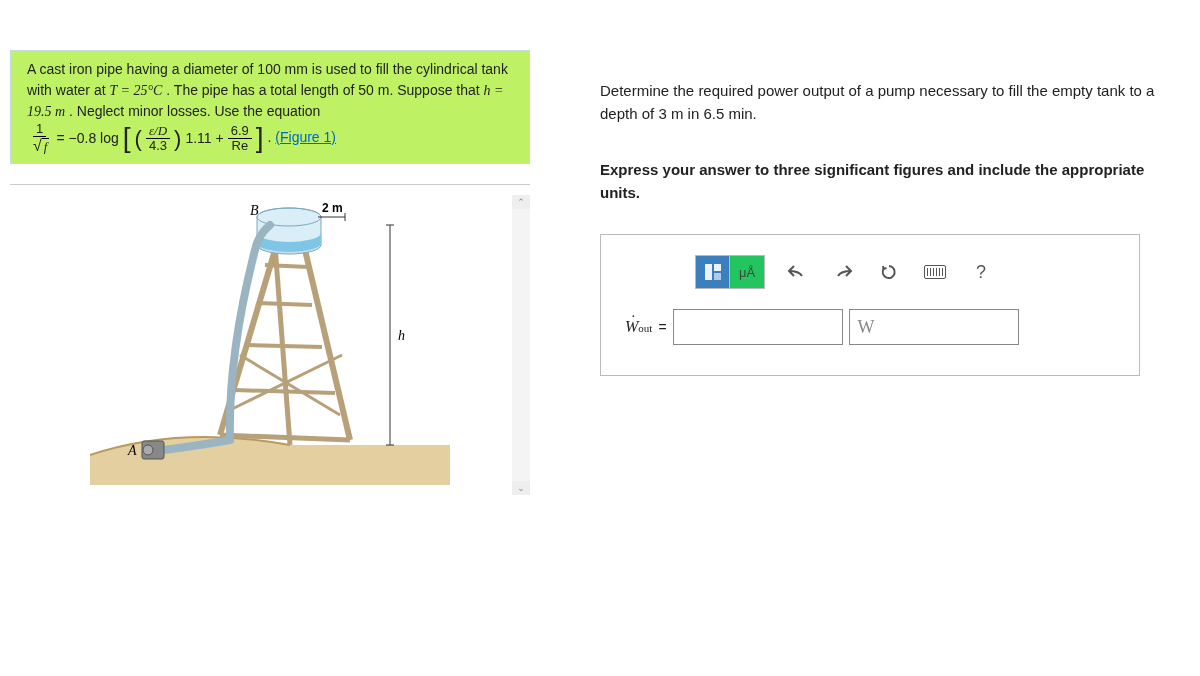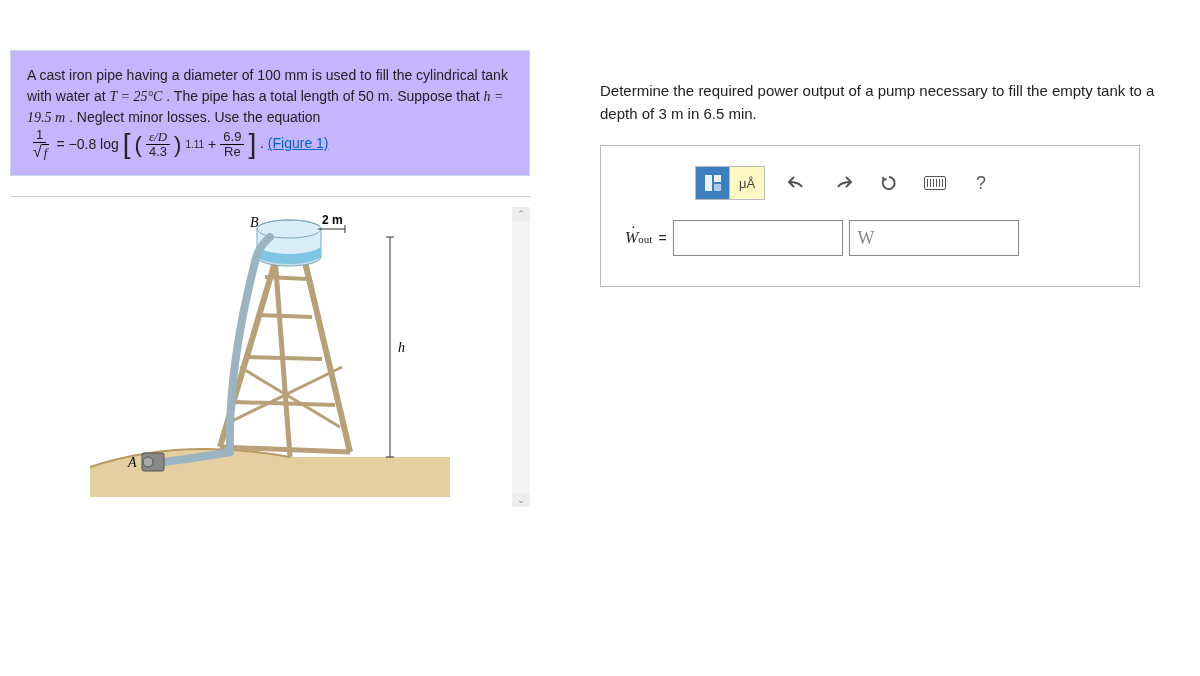--- a/index.html
+++ b/index.html
@@ -1,46 +1,46 @@
 <!DOCTYPE html>
 <html><head>
 <meta charset="utf-8">
 <style>
 *{box-sizing:border-box;margin:0;padding:0}
 body{font-family:Arial,Helvetica,sans-serif;font-size:14px;color:#222;width:1200px;height:676px;position:relative;background:#fff}
 .left-col{position:absolute;left:0;top:50px;width:540px}
 .right-col{position:absolute;left:600px;top:80px;width:580px}
-.problem-box{background:#c4b5fd;border:1px solid #c5d9e0;padding:14px 16px;margin:0 10px 20px 10px;line-height:1.5}
+.problem-box{background:#bef264;border:1px solid #c5d9e0;padding:8px 16px;margin:0 10px 20px 10px;line-height:1.5}
 .eqn{display:inline-flex;align-items:center;gap:4px;vertical-align:middle}
 .frac{display:inline-flex;flex-direction:column;align-items:center;font-size:13px;vertical-align:middle}
 .frac .num{border-bottom:1px solid #000;padding:0 3px;line-height:1.1}
 .frac .den{padding:0 3px;line-height:1.1}
 .sqrt{display:inline-block;position:relative;padding-left:3px}
 .sqrt::before{content:"√";font-size:16px}
 .sqrt .rad{border-top:1px solid #000;padding:0 2px}
 .bigbr{font-size:28px;font-weight:100;line-height:.8}
 .paren{font-size:22px;line-height:.8}
-.sup{font-size:10px;vertical-align:super}
+.sup{font-size:14px;vertical-align:super}
 .figlink{color:#06c;text-decoration:underline;cursor:pointer}
 .fig-header{display:flex;align-items:center;justify-content:space-between;padding:0 18px 8px 10px;margin-top:30px}
 .fig-header h3{font-size:18px;font-weight:bold}
 .pager{display:flex;align-items:center;gap:6px;font-size:13px;color:#333}
 .pager .chev{width:20px;height:20px;border:1px solid #ccc;border-radius:50%;display:flex;align-items:center;justify-content:center;color:#888;font-size:11px;background:#fff}
 .fig-divider{height:1px;background:#ccc;margin:0 10px}
 .fig-area{position:relative;height:300px;margin:10px 10px 0 10px;overflow:hidden}
 .fig-area .scrollwrap{position:absolute;right:0;top:0;bottom:0;width:18px;background:#f4f4f4}
 .fig-area .scrollwrap .carettop{position:absolute;top:0;left:0;right:0;height:14px;background:#eee;display:flex;align-items:center;justify-content:center;font-size:9px;color:#888}
 .fig-area .scrollwrap .caretbot{position:absolute;bottom:0;left:0;right:0;height:14px;background:#eee;display:flex;align-items:center;justify-content:center;font-size:9px;color:#888}
 .diagram{position:absolute;left:80px;top:0;width:360px;height:290px}
-.prompt{font-size:15px;line-height:1.5;margin-bottom:20px}
+.prompt{font-size:15px;line-height:1.5;margin-bottom:34px}
 .instr{font-size:15px;line-height:1.5;margin-bottom:30px}
 .answer-box{border:1px solid #bbb;padding:20px 24px 30px 24px;width:540px}
 .toolbar{display:flex;align-items:center;gap:18px;margin-bottom:20px;margin-left:70px}
 .tb-group{display:flex;border:1px solid #bbb}
-.tb-btn{width:34px;height:32px;display:flex;align-items:center;justify-content:center;background:#fef9c3;border-right:1px solid #bbb;font-size:13px;color:#444}
+.tb-btn{width:34px;height:32px;display:flex;align-items:center;justify-content:center;background:#22c55e;border-right:1px solid #bbb;font-size:13px;color:#444}
 .tb-btn:last-child{border-right:none}
 .tb-btn.blue{background:#3b7fbf;color:#fff}
 .tb-icon{width:28px;height:28px;display:flex;align-items:center;justify-content:center;color:#555;font-size:18px}
 .answer-row{display:flex;align-items:center;gap:6px}
 .answer-row .lbl{font-size:16px;font-style:italic;font-family:'Times New Roman',serif}
 .answer-row .lbl .sub{font-size:11px;font-style:normal}
 .value-in{width:170px;height:36px;border:1px solid #888;padding:4px 6px;font-size:15px}
 .unit-in{width:170px;height:36px;border:1px solid #888;padding:4px 8px;font-size:18px;color:#888;display:flex;align-items:center;font-family:'Times New Roman',serif}
 .ital{font-style:italic;font-family:'Times New Roman',serif}
 .wdot{position:relative;display:inline-block}
@@ -120,20 +120,21 @@
     </svg>
     <div class="scrollwrap">
       <div class="carettop">⌃</div>
       <div class="caretbot">⌄</div>
     </div>
   </div>
 </div>
 
 <div class="right-col">
   <div class="prompt">Determine the required power output of a pump necessary to fill the empty tank to a depth of 3 m in 6.5 min.</div>
+  <div class="instr"><b>Express your answer to three significant figures and include the appropriate units.</b></div>
 
   <div class="answer-box">
     <div class="toolbar">
       <div class="tb-group">
         <div class="tb-btn blue">
           <svg width="18" height="18" viewBox="0 0 18 18">
               <rect x="1" y="1" width="7" height="16" fill="#fff" opacity=".9"></rect>
               <rect x="10" y="1" width="7" height="7" fill="#fff" opacity=".9"></rect>
               <rect x="10" y="10" width="7" height="7" fill="#fff" opacity=".6"></rect>
             </svg>

